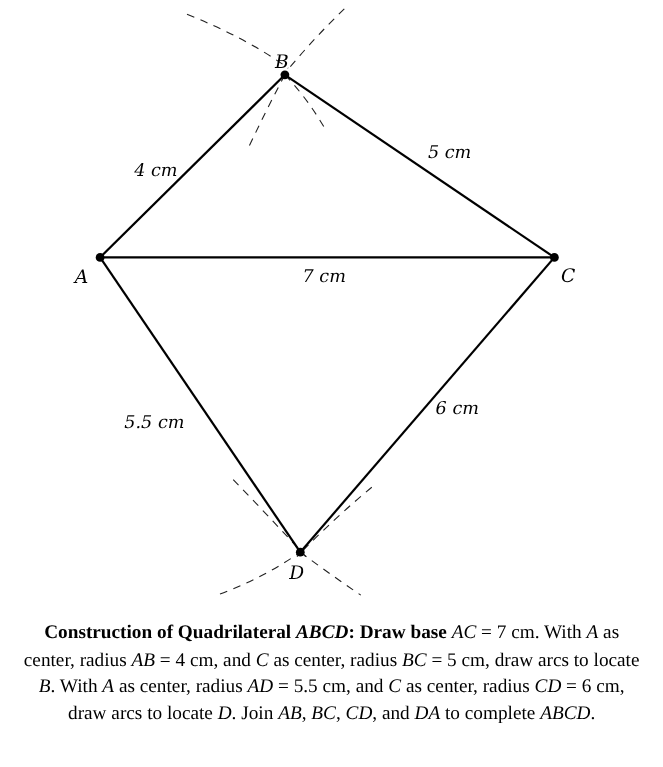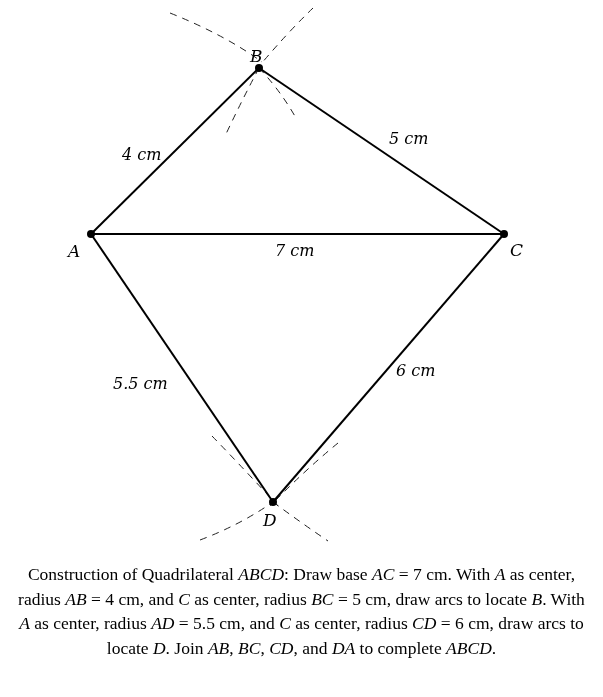--- a/index.html
+++ b/index.html
@@ -5,21 +5,21 @@
   html, body { margin: 0; padding: 0; background: #ffffff; }
   body { width: 603px; height: 697px; position: relative; overflow: hidden; font-family: "DejaVu Serif", "Liberation Serif", serif; color: #000; }
   #figure { position: absolute; left: 0; top: 0; width: 603px; height: 555px; }
   .lbl { font-family: "DejaVu Serif", "Liberation Serif", serif; font-style: italic; font-size: 17px; fill: #000; }
   .mlbl { font-family: "DejaVu Serif", "Liberation Serif", serif; font-size: 16px; fill: #000; }
   #caption {
     position: absolute; left: 18px; top: 562px; width: 567px;
     font-family: "Liberation Serif", "DejaVu Serif", serif;
     font-size: 17.5px; line-height: 24.5px; text-align: center;
   }
-  #caption .bold { font-weight: normal; }
+  #caption .bold { font-weight: bold; }
   #caption i { font-style: italic; }
 </style>
 </head>
 <body>
 
 <svg id="figure" viewBox="0 0 603 555" width="603" height="555">
 
   <g fill="none" stroke="#222" stroke-width="1" stroke-dasharray="7,6">
 
     <path d="M 170 13 Q 225 35 262 62"></path>

